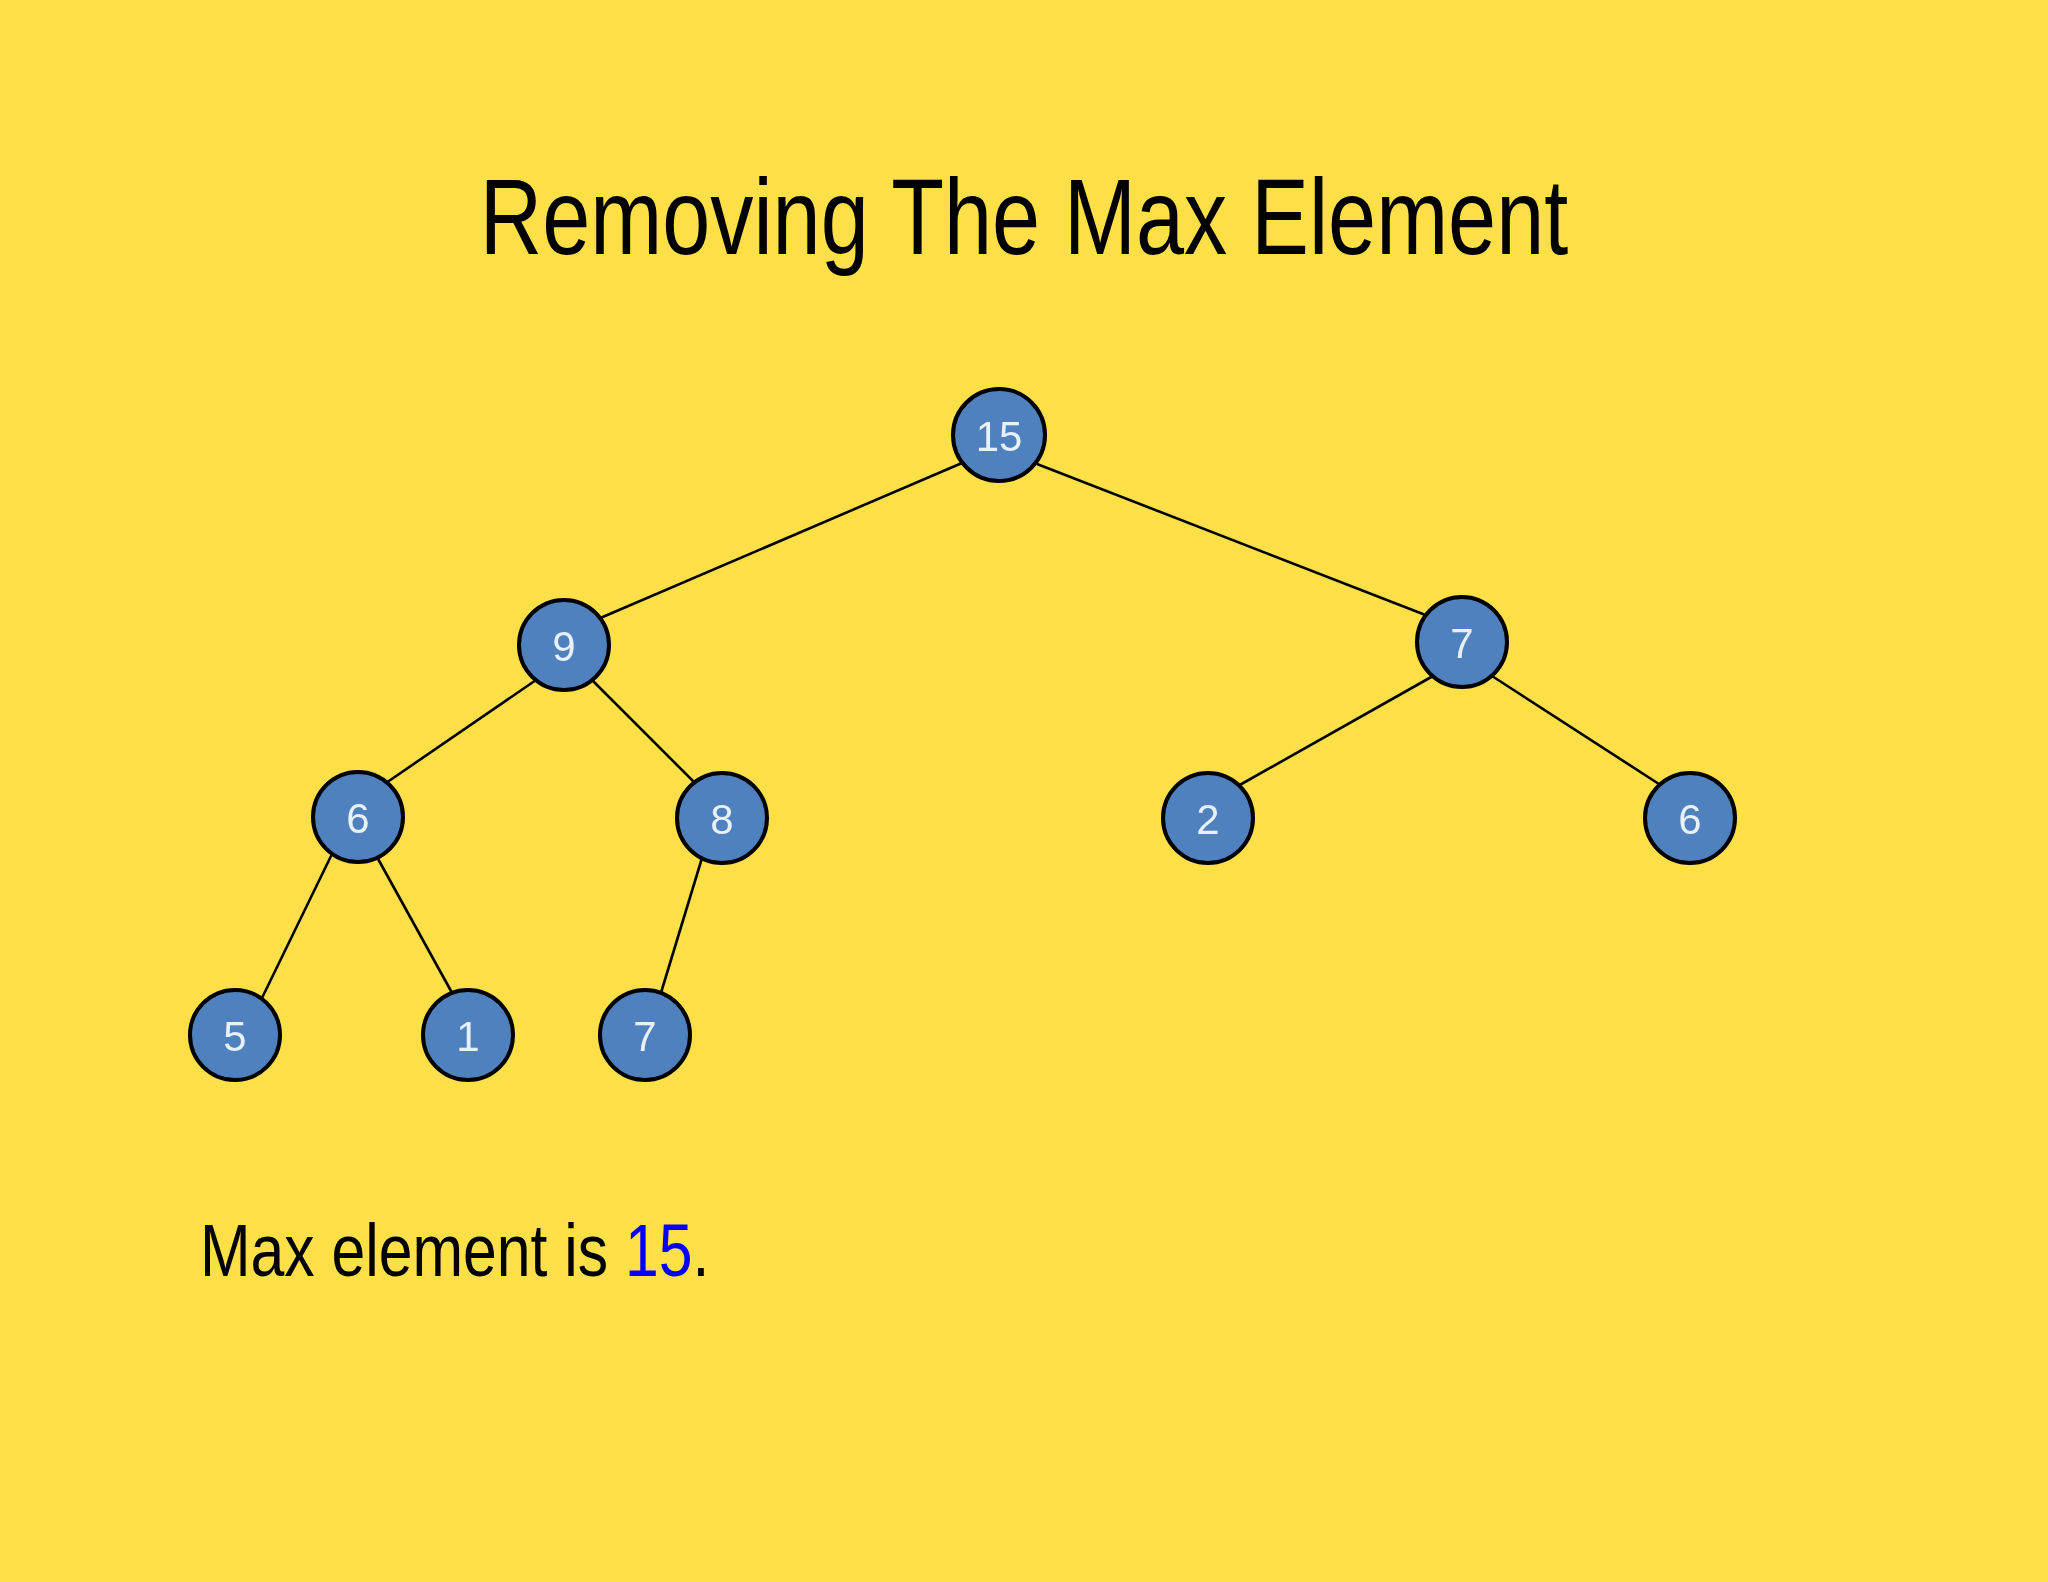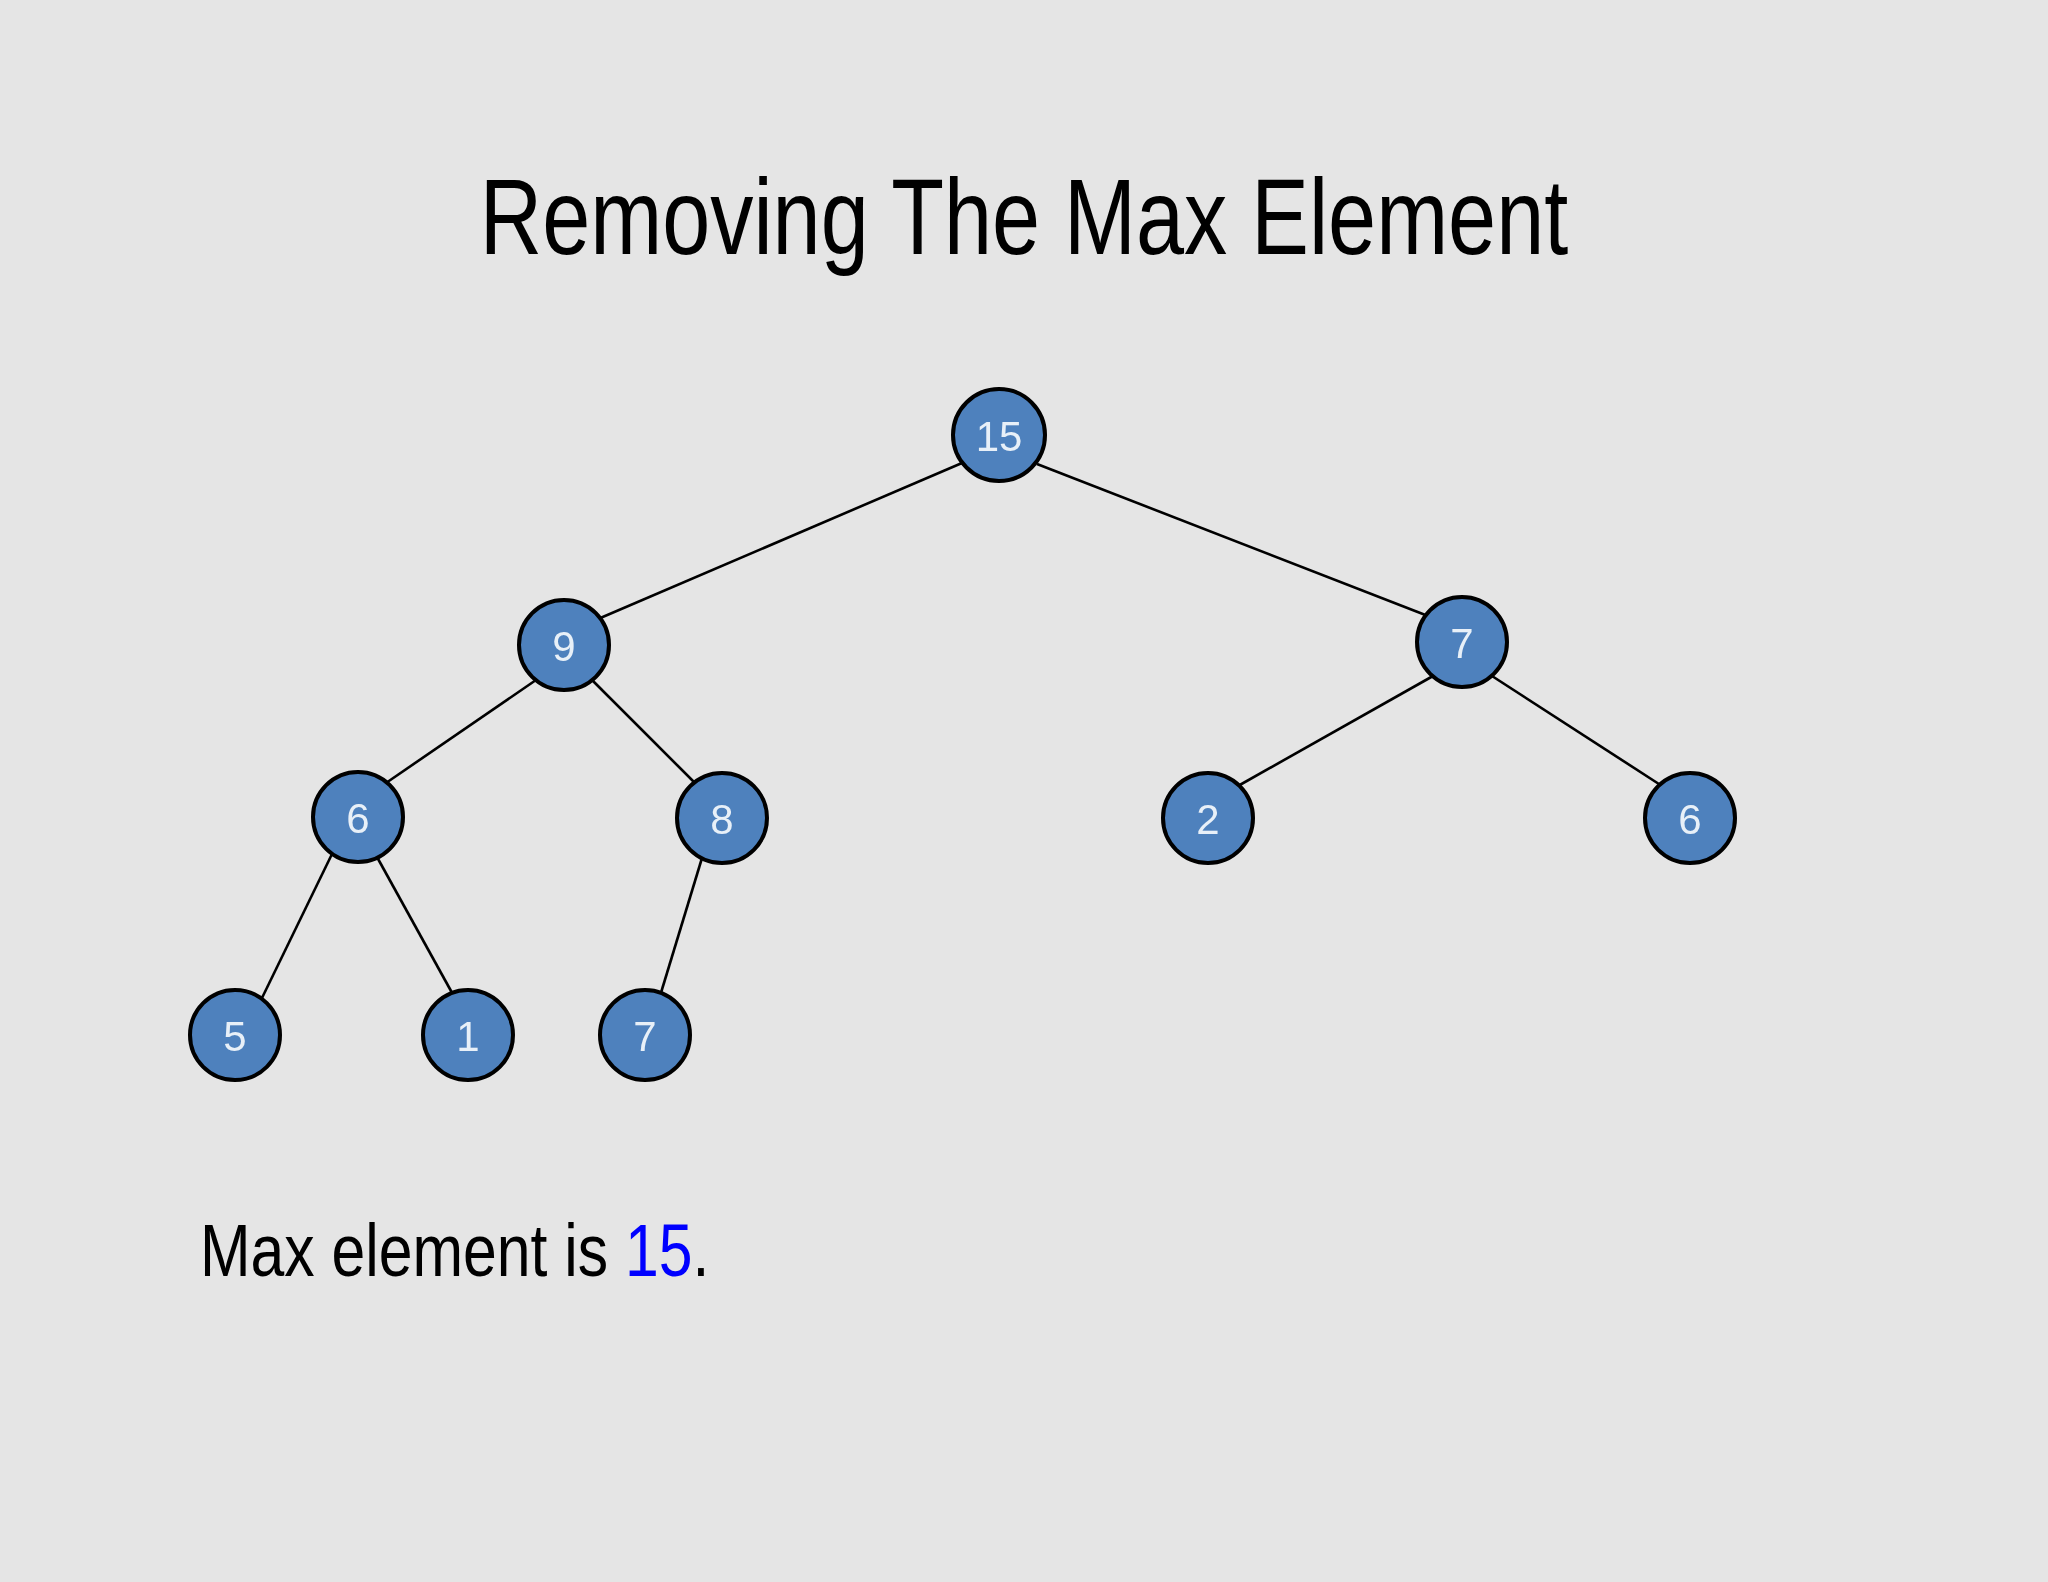--- a/index.html
+++ b/index.html
@@ -14,21 +14,21 @@
     overflow: hidden;
     font-family: "Liberation Sans", "DejaVu Sans", sans-serif;
     position: relative;
   }
   #slide {
     position: absolute;
     left: 0;
     top: 0;
     width: 2048px;
     height: 1582px;
-    background: #e5e5e5;
+    background: #fde047;
   }
   #slide-title {
     position: absolute;
     left: 0;
     top: 160px;
     width: 2048px;
     text-align: center;
     font-size: 108px;
     line-height: 1.05;
     font-weight: 400;

